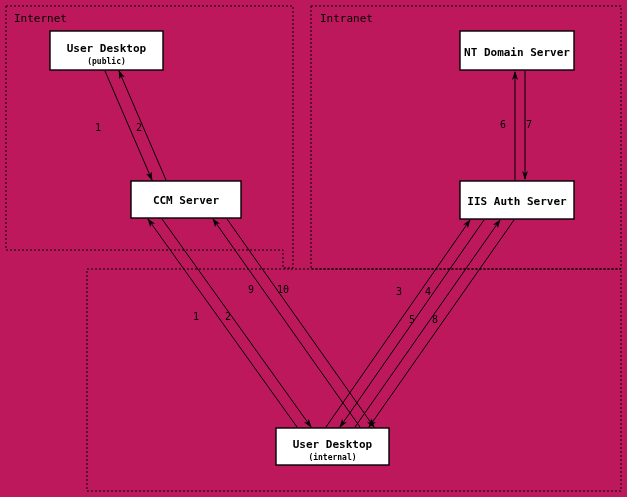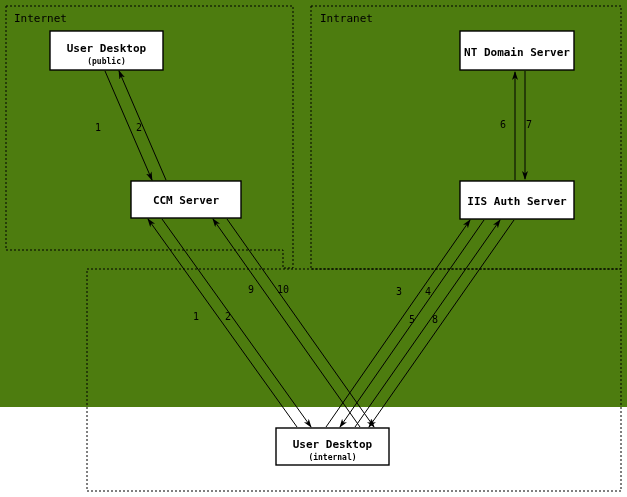--- a/index.html
+++ b/index.html
@@ -10,22 +10,22 @@
   }
   body {
     width: 627px;
     height: 497px;
     overflow: hidden;
     font-family: "DejaVu Sans Mono", "Liberation Mono", monospace;
   }
   #diagram-root {
     position: relative;
     width: 627px;
-    height: 407px;
-    background: #4d7c0f;
+    height: 497px;
+    background: #be185d;
   }
   svg#diagram-svg {
     display: block;
     width: 627px;
     height: 497px;
   }
   .zone-rect {
     fill: none;
     stroke: #000000;
     stroke-width: 1;

